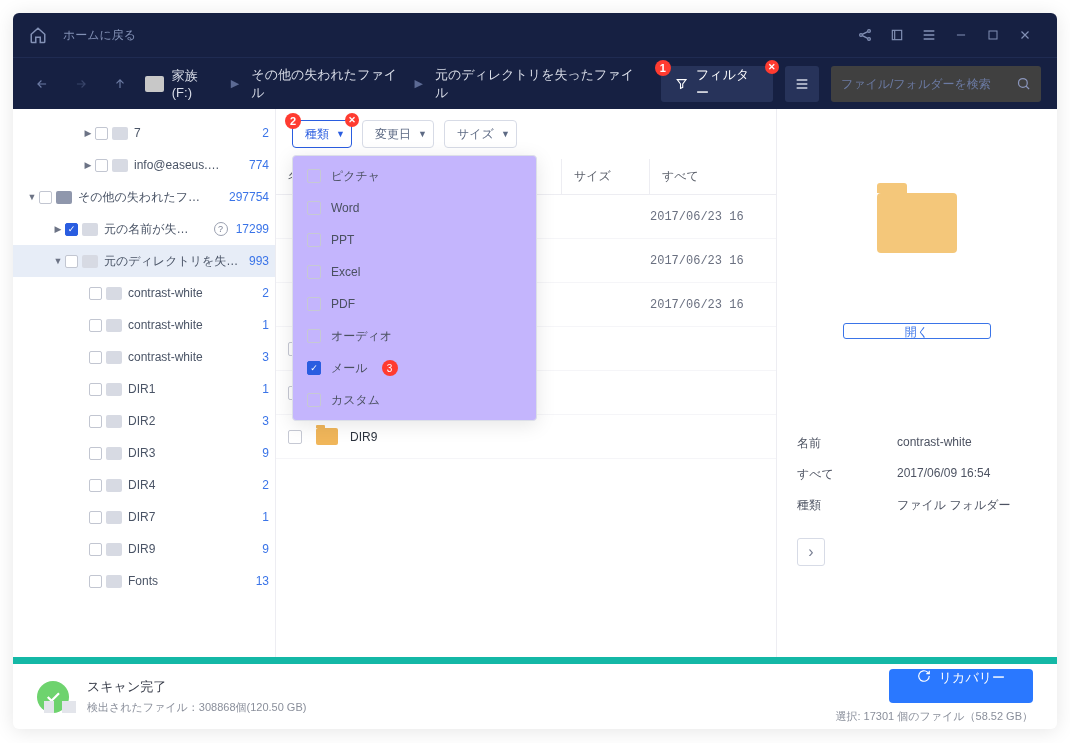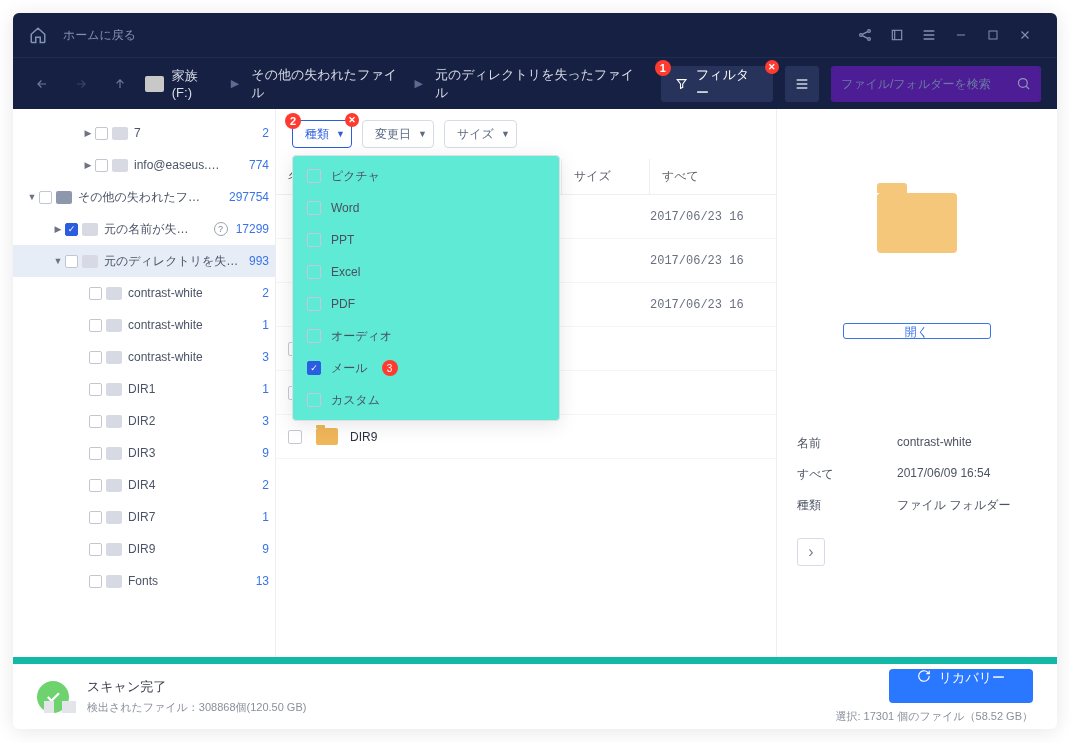--- a/index.html
+++ b/index.html
@@ -17,21 +17,21 @@
 .navbar { height: 52px; background: #162042; display: flex; align-items: center; padding: 0 16px; gap: 12px; border-top: 1px solid #1f2b52; }
 .nav-arrow { width: 28px; height: 28px; display: flex; align-items: center; justify-content: center; color: #6b7aa3; cursor: pointer; }
 .disk-chip { display: flex; align-items: center; gap: 8px; }
 .disk-icon { width: 20px; height: 16px; background: #c8c8c8; border-radius: 2px; }
 .crumb { color: #d9dde8; font-size: 13px; }
 .crumb-sep { color: #5c6a94; font-size: 11px; }
 .nav-spacer { flex: 1; }
 .filter-btn { position: relative; height: 36px; padding: 0 14px; background: #27335a; border-radius: 3px; display: flex; align-items: center; gap: 8px; color: #fff; font-size: 13px; cursor: pointer; }
 .red-dot { position: absolute; font-size: 11px; color: #fff; background: #ff3b30; border-radius: 50%; width: 16px; height: 16px; display:flex; align-items:center; justify-content:center; font-weight: bold; }
 .menu-btn { width: 36px; height: 36px; background: #27335a; border-radius: 3px; display: flex; align-items: center; justify-content: center; color: #d0d5e2; cursor: pointer; }
-.search-wrap { display: flex; align-items: center; background: #4c1d95; border-radius: 3px; height: 36px; width: 220px; padding: 0 10px; }
+.search-wrap { display: flex; align-items: center; background: #404040; border-radius: 3px; height: 36px; width: 220px; padding: 0 10px; }
 .search-input { flex: 1; background: transparent; border: none; color: #9aa5c7; font-size: 12px; outline: none; }
 .search-input::placeholder { color: #6b7aa3; }
 .search-icon { color: #8a95bb; }
 
 
 .main { flex: 1; display: flex; overflow: hidden; background: #fff; }
 .tree { width: 263px; border-right: 1px solid #ededf2; overflow-y: auto; padding-top: 8px; position: relative; }
 .tree::-webkit-scrollbar { width: 10px; }
 .tree::-webkit-scrollbar-thumb { background: #c7cbd4; border-radius: 4px; }
 .tree-row { display: flex; align-items: center; height: 32px; font-size: 12px; color: #4a5466; cursor: pointer; position: relative; padding-right: 6px; }
@@ -54,21 +54,21 @@
 .col-header > div { padding-left: 12px; border-right: 1px solid #ededf2; height: 100%; display:flex; align-items:center; }
 .file-list { flex: 1; overflow-y: auto; }
 .file-row { height: 44px; display: flex; align-items: center; font-size: 12px; color: #2c333e; padding: 0 12px; border-bottom: 1px solid #f5f5f8; cursor: pointer; }
 .file-check { width: 14px; height: 14px; border: 1px solid #c6c9d4; border-radius: 2px; margin-right: 14px; background:#fff; }
 .folder-big { width: 22px; height: 17px; background: #f0b65a; border-radius: 2px; margin-right: 12px; position:relative; }
 .folder-big::before { content:''; position:absolute; top:-3px; left:0; width:9px; height:3px; background:#f0b65a; border-radius:1px 1px 0 0; }
 .file-name { width: 228px; }
 .file-size { width: 88px; color: #6a7080; }
 .file-date { flex: 1; color: #6a7080; font-family: Liberation Mono, monospace; }
 
-.dropdown { position: absolute; top: 46px; left: 16px; width: 268px; background: #5eead4; border: 1px solid #dcdfe8; border-radius: 4px; box-shadow: 0 4px 20px rgba(0,0,0,0.1); z-index: 100; padding: 4px 0; }
+.dropdown { position: absolute; top: 46px; left: 16px; width: 245px; background: #c4b5fd; border: 1px solid #dcdfe8; border-radius: 4px; box-shadow: 0 4px 20px rgba(0,0,0,0.1); z-index: 100; padding: 4px 0; }
 .dd-item { height: 32px; display: flex; align-items: center; padding: 0 14px; font-size: 12px; color: #4a5060; cursor: pointer; gap: 10px; }
 .dd-check { width: 14px; height: 14px; border: 1px solid #c6c9d4; border-radius: 2px; display:flex;align-items:center;justify-content:center; }
 .dd-check.checked { background: #2a5de0; border-color: #2a5de0; color:#fff; font-size:9px; }
 .dd-badge { width: 16px; height: 16px; border-radius: 50%; background: #ff3b30; color: #fff; font-size: 10px; display:flex; align-items:center; justify-content:center; margin-left: 4px; }
 
 .details { width: 280px; padding: 24px 20px; display: flex; flex-direction: column; align-items: center; }
 .big-folder { width: 80px; height: 60px; background: #f4c77a; border-radius: 4px; position: relative; margin-top: 60px; }
 .big-folder::before { content:''; position:absolute; top:-10px; left:0; width:30px; height:10px; background:#f4c77a; border-radius:3px 3px 0 0; }
 .open-btn { margin-top: 70px; width: 148px; height: 16px; border: 1px solid #3a74e8; border-radius: 3px; background: #fff; color: #3a74e8; font-size: 12px; cursor: pointer; }
 .props { margin-top: 96px; width: 100%; font-size: 12px; color: #4d5362; }

